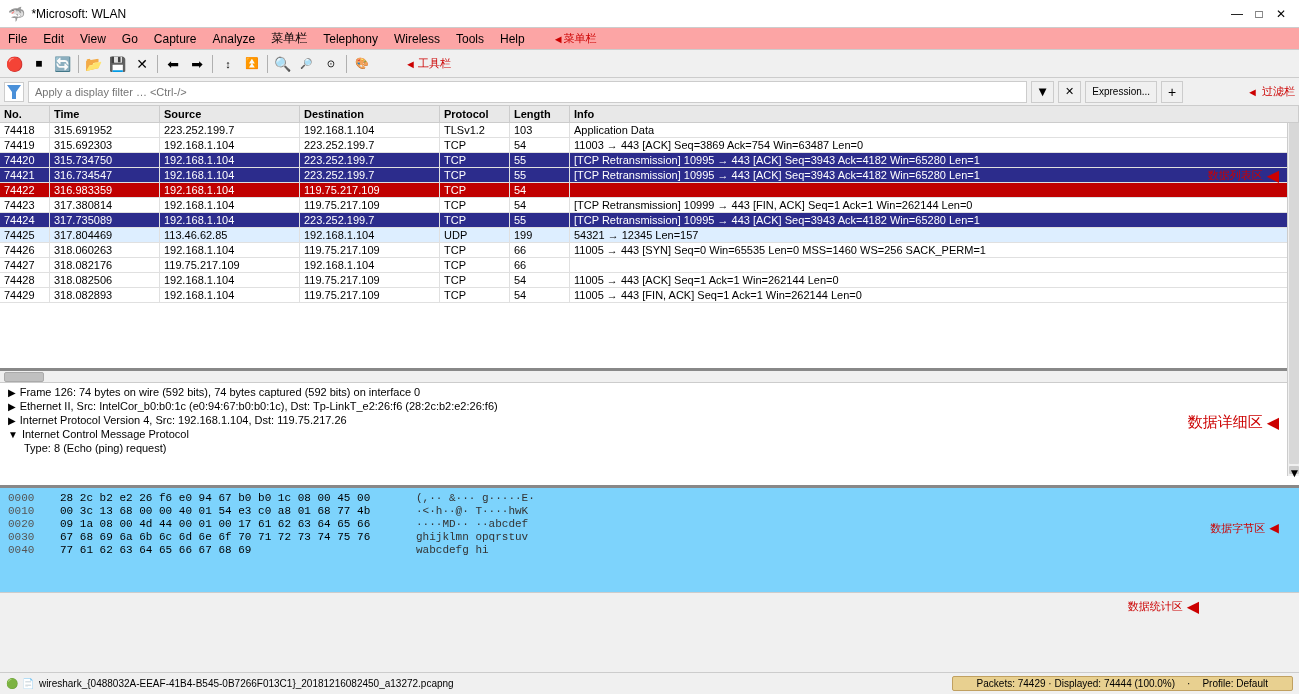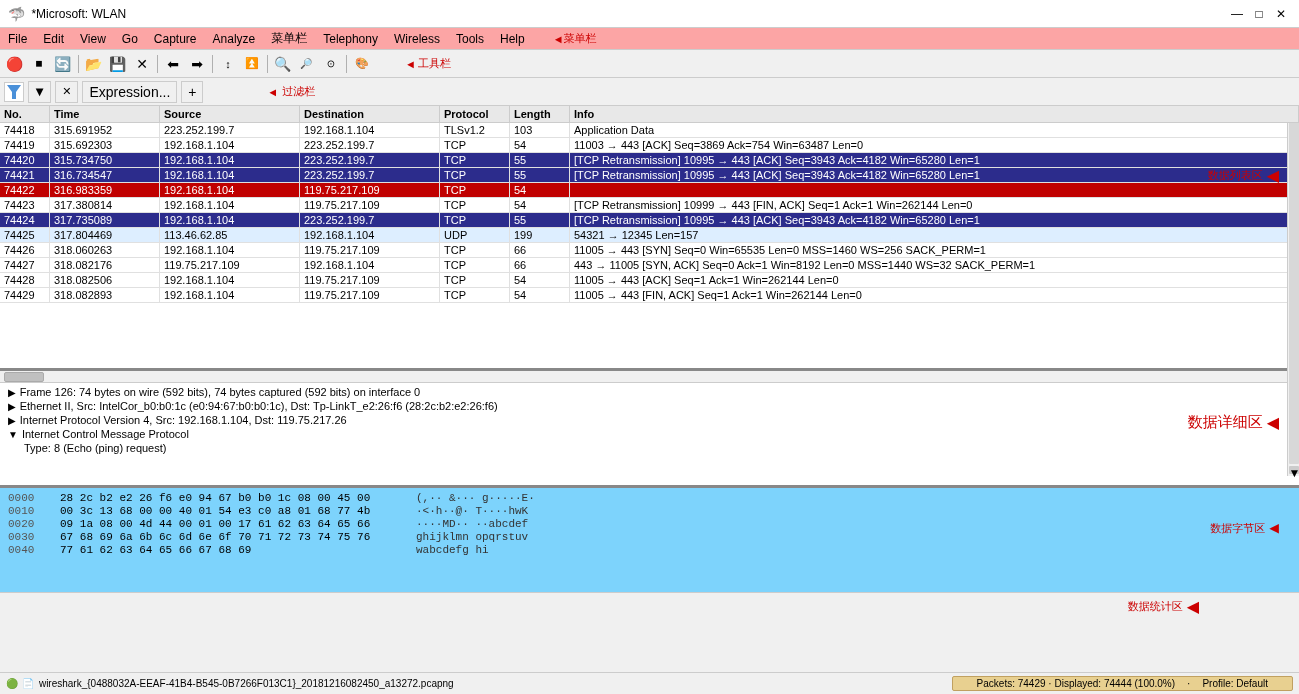--- a/index.html
+++ b/index.html
@@ -127,23 +127,24 @@
     <span style="margin-left:30px; color:#c00; font-size:11px;">◄</span>
     <span style="color:#c00; font-size:11px;">工具栏</span>
   </div>
 
   <div id="filter-bar">
     <div id="filter-icon">
       <svg width="14" height="14" viewBox="0 0 14 14">
           <polygon points="0,0 14,0 9,7 9,14 5,14 5,7" fill="#4a90d9" stroke="none"></polygon>
         </svg>
     </div>
+    <input type="text" id="filter-input" placeholder="Apply a display filter … &lt;Ctrl-/&gt;" style="flex: 1 1 0%; height: 22px; border: 1px solid rgb(204, 204, 204); padding: 2px 6px; font-size: 11px; color: rgb(136, 136, 136);">
     <button id="filter-dropdown-btn" style="height:22px; border:1px solid #ccc; background:#f0f0f0; cursor:pointer; padding:0 4px;">▼</button>
     <button id="filter-clear-btn" style="height:22px; border:1px solid #ccc; background:#f0f0f0; cursor:pointer; padding:0 6px; font-size:11px;">✕</button>
-    <button id="expression-btn" style="height:22px; border:1px solid #ccc; background:#f0f0f0; cursor:pointer; padding:0 6px; font-size:14px;">Expression...</button>
+    <button id="expression-btn" style="height:22px; border:1px solid #ccc; background:#f0f0f0; cursor:pointer; padding:0 6px; font-size:10px;">Expression...</button>
     <button id="plus-btn" style="height:22px; width:22px; border:1px solid #ccc; background:#f0f0f0; cursor:pointer; font-size:14px;">+</button>
     <span style="margin-left:60px; color:#c00; font-size:11px;">◄</span>
     <span style="color:#c00; font-size:11px;">过滤栏</span>
   </div>
 
   <div id="main-content" style="flex:1; display:flex; flex-direction:column; overflow:hidden; position:relative;">
 
     <div id="packet-list-container" style="height:265px; overflow:hidden; border-bottom:3px solid #888; position:relative;">
       <div id="packet-list" style="width:100%; height:100%; overflow-y:auto; overflow-x:auto;">
 
@@ -238,21 +239,20 @@
               <div class="packet-cell col-len">66</div>
               <div class="packet-cell col-info">11005 → 443 [SYN] Seq=0 Win=65535 Len=0 MSS=1460 WS=256 SACK_PERM=1</div>
             </div>
             <div class="packet-row ">
               <div class="packet-cell col-no">74427</div>
               <div class="packet-cell col-time">318.082176</div>
               <div class="packet-cell col-src">119.75.217.109</div>
               <div class="packet-cell col-dst">192.168.1.104</div>
               <div class="packet-cell col-proto">TCP</div>
               <div class="packet-cell col-len">66</div>
-              <div class="packet-cell col-info">443 → 11005 [SYN, ACK] Seq=0 Ack=1 Win=8192 Len=0 MSS=1440 WS=32 SACK_PERM=1</div>
             </div>
             <div class="packet-row ">
               <div class="packet-cell col-no">74428</div>
               <div class="packet-cell col-time">318.082506</div>
               <div class="packet-cell col-src">192.168.1.104</div>
               <div class="packet-cell col-dst">119.75.217.109</div>
               <div class="packet-cell col-proto">TCP</div>
               <div class="packet-cell col-len">54</div>
               <div class="packet-cell col-info">11005 → 443 [ACK] Seq=1 Ack=1 Win=262144 Len=0</div>
             </div>

